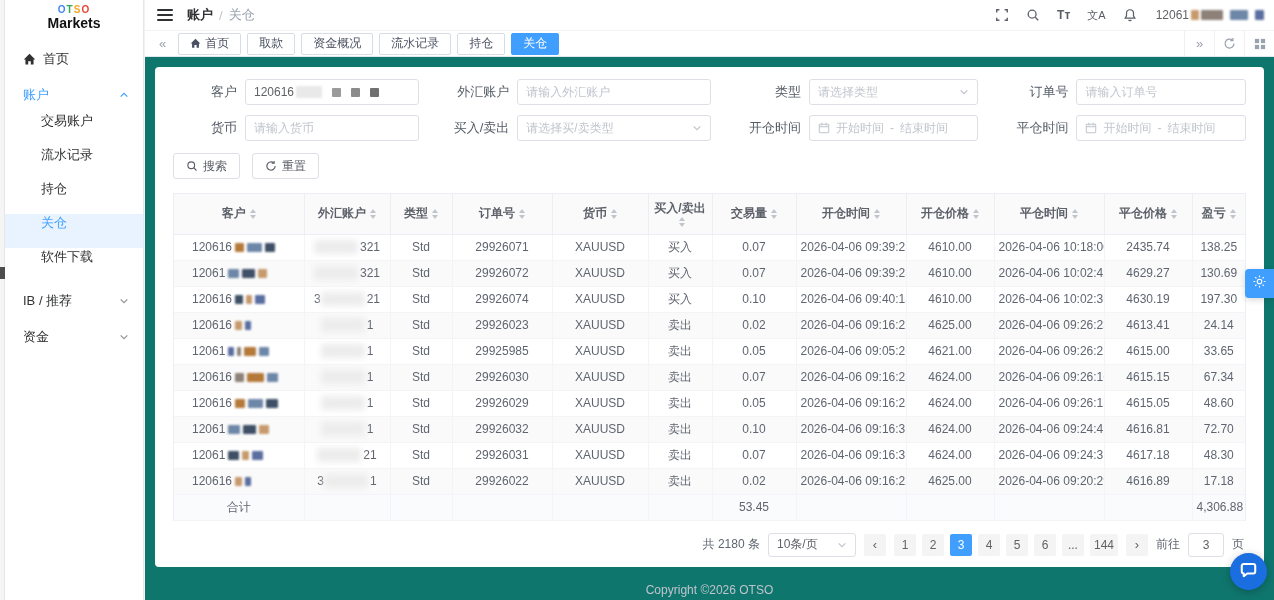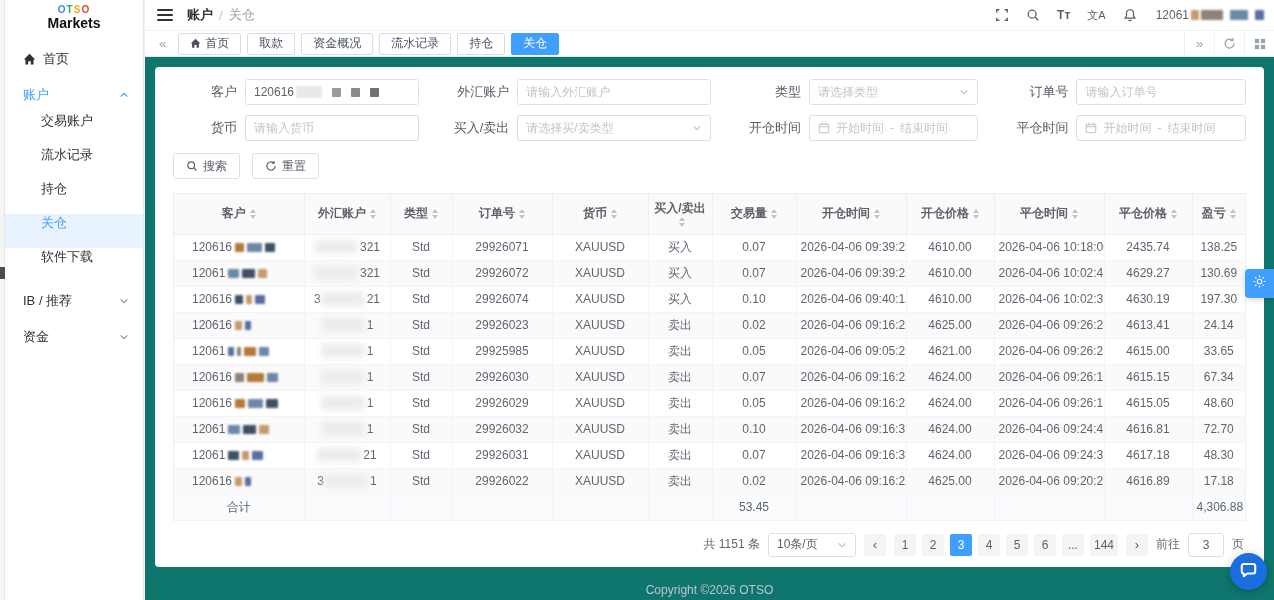--- a/index.html
+++ b/index.html
@@ -640,21 +640,21 @@
                 <td></td>
                 <td></td>
                 <td></td>
               <td>4,306.88</td>
             </tr>
           </tfoot>
         </table>
       </div>
 
       <div class="pager">
-        <span>共 1151 条</span>
+        <span>共 2180 条</span>
         <span class="pg-size">
           <span>10条/页</span>
           <span class="dd">
               <svg width="10" height="10" viewBox="0 0 12 12" fill="none" stroke="#c0c4cc" stroke-width="1.4">
                 <polyline points="2,4 6,8 10,4"></polyline>
               </svg>
             </span>
         </span>
         <span class="pg-btn nav">‹</span>
         <span class="pg-btns" id="pg-pages">

